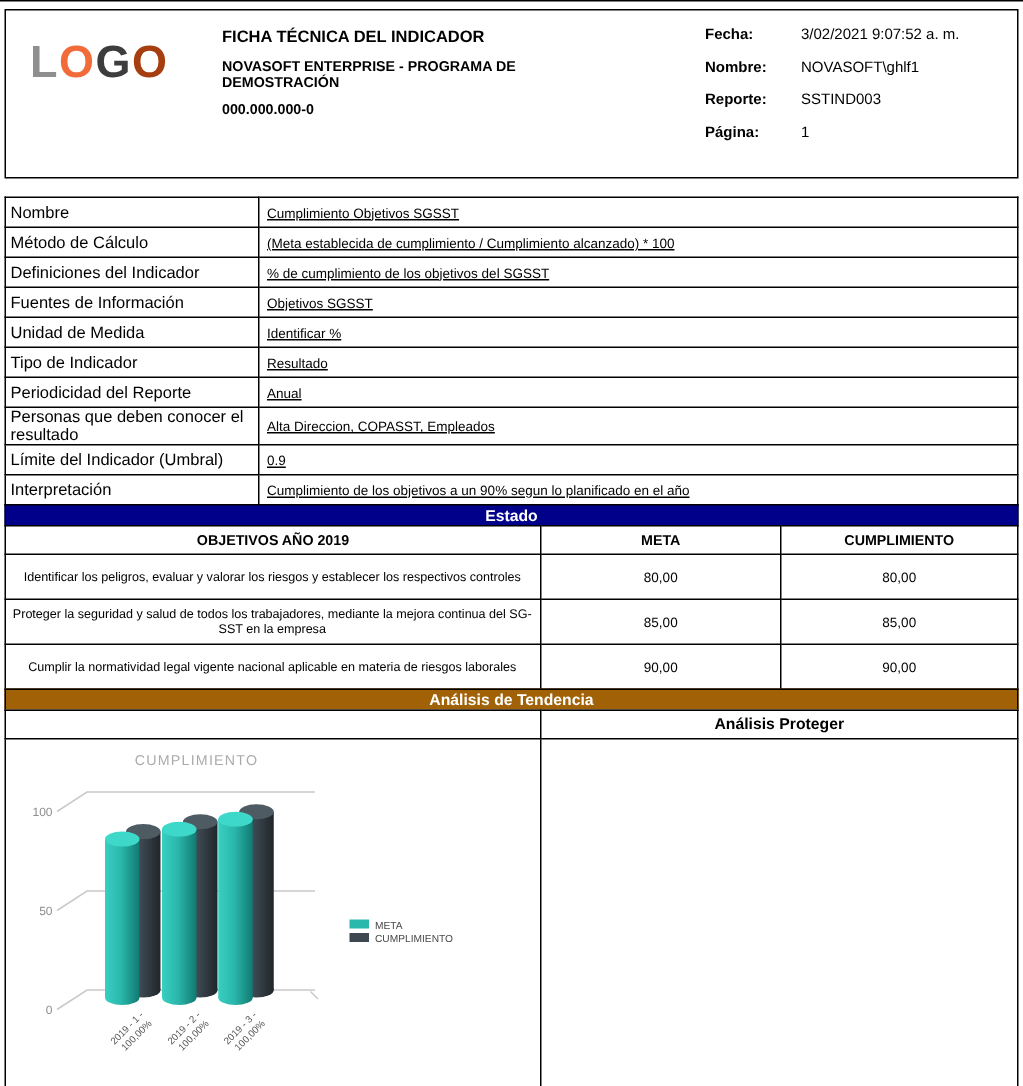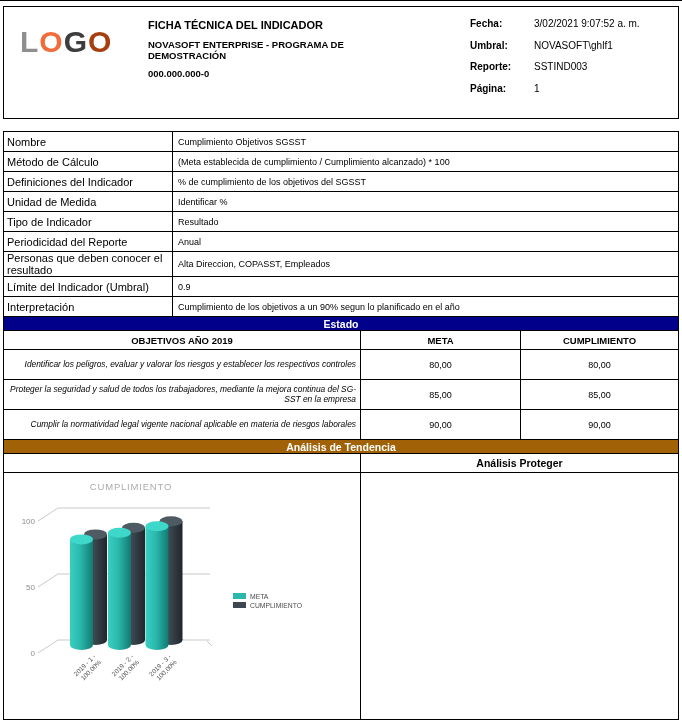--- a/index.html
+++ b/index.html
@@ -30,32 +30,32 @@
   .meta-cell{flex:1;padding-top:11px;font-size:10px;}
   .meta-row{display:flex;height:21.5px;align-items:flex-start;}
   .meta-label{width:64px;font-weight:bold;}
   .meta-value{flex:1;}
 
   
   table{border-collapse:collapse;width:676px;table-layout:fixed;background:#fff;}
   td,th{border:1px solid #000;padding:0 4px;vertical-align:middle;box-sizing:border-box;margin-left:31px;}
   .info-table{margin-top:12px;}
   .info-table td.lbl{font-size:11px;font-weight:normal;padding-left:3px;line-height:12px;}
-  .info-table td.val{font-size:9px;padding-left:5px;}
+  .info-table td.val{font-size:9px;padding-left:5px;text-decoration:underline;}
   .info-table tr{height:20px;}
 
   .band{
     border:1px solid #000;margin-top:-1px;height:15px;line-height:14px;
     text-align:center;color:#fff;font-size:10.5px;font-weight:bold;
     box-sizing:border-box;
   }
 
   .estado-table{margin-top:-1px;}
   .estado-table th{font-size:9.5px;font-weight:bold;text-align:center;height:19px;}
-  .estado-table td.obj{font-size:8.4px;text-align:right;line-height:9.5px;padding-left:3px;font-style:italic;}
+  .estado-table td.obj{font-size:8.4px;text-align:center;line-height:9.5px;padding-left:3px;}
   .estado-table td.num{font-size:9px;text-align:center;}
   .estado-table tr.r{height:30px;}
 
   .analysis-table{margin-top:-1px;}
   .analysis-table td{padding:0;}
   .analysis-table tr.hdr td{height:19px;font-size:10.5px;font-weight:bold;text-align:center;}
   .analysis-table tr.body td{height:246px;vertical-align:top;}
   .chart-wrap{padding-top:2px;}
 </style>
 </head>
@@ -71,21 +71,21 @@
       <div class="doc-title">FICHA TÉCNICA DEL INDICADOR</div>
       <div class="doc-subtitle">NOVASOFT ENTERPRISE  -  PROGRAMA DE DEMOSTRACIÓN</div>
       <div class="company-id">000.000.000-0</div>
     </div>
     <div class="meta-cell" id="meta-fields">
         <div class="meta-row">
           <span class="meta-label">Fecha:</span>
           <span class="meta-value">3/02/2021 9:07:52 a. m.</span>
         </div>
         <div class="meta-row">
-          <span class="meta-label">Umbral:</span>
+          <span class="meta-label">Nombre:</span>
           <span class="meta-value">NOVASOFT\ghlf1</span>
         </div>
         <div class="meta-row">
           <span class="meta-label">Reporte:</span>
           <span class="meta-value">SSTIND003</span>
         </div>
         <div class="meta-row">
           <span class="meta-label">Página:</span>
           <span class="meta-value">1</span>
         </div>
@@ -102,20 +102,24 @@
           <td class="lbl">Nombre</td>
           <td class="val">Cumplimiento Objetivos SGSST</td>
         </tr>
         <tr>
           <td class="lbl">Método de Cálculo</td>
           <td class="val">(Meta establecida de cumplimiento / Cumplimiento alcanzado) * 100</td>
         </tr>
         <tr>
           <td class="lbl">Definiciones del Indicador</td>
           <td class="val">% de cumplimiento de los objetivos del SGSST</td>
+        </tr>
+        <tr>
+          <td class="lbl">Fuentes de Información</td>
+          <td class="val">Objetivos SGSST</td>
         </tr>
         <tr>
           <td class="lbl">Unidad de Medida</td>
           <td class="val">Identificar %</td>
         </tr>
         <tr>
           <td class="lbl">Tipo de Indicador</td>
           <td class="val">Resultado</td>
         </tr>
         <tr>

